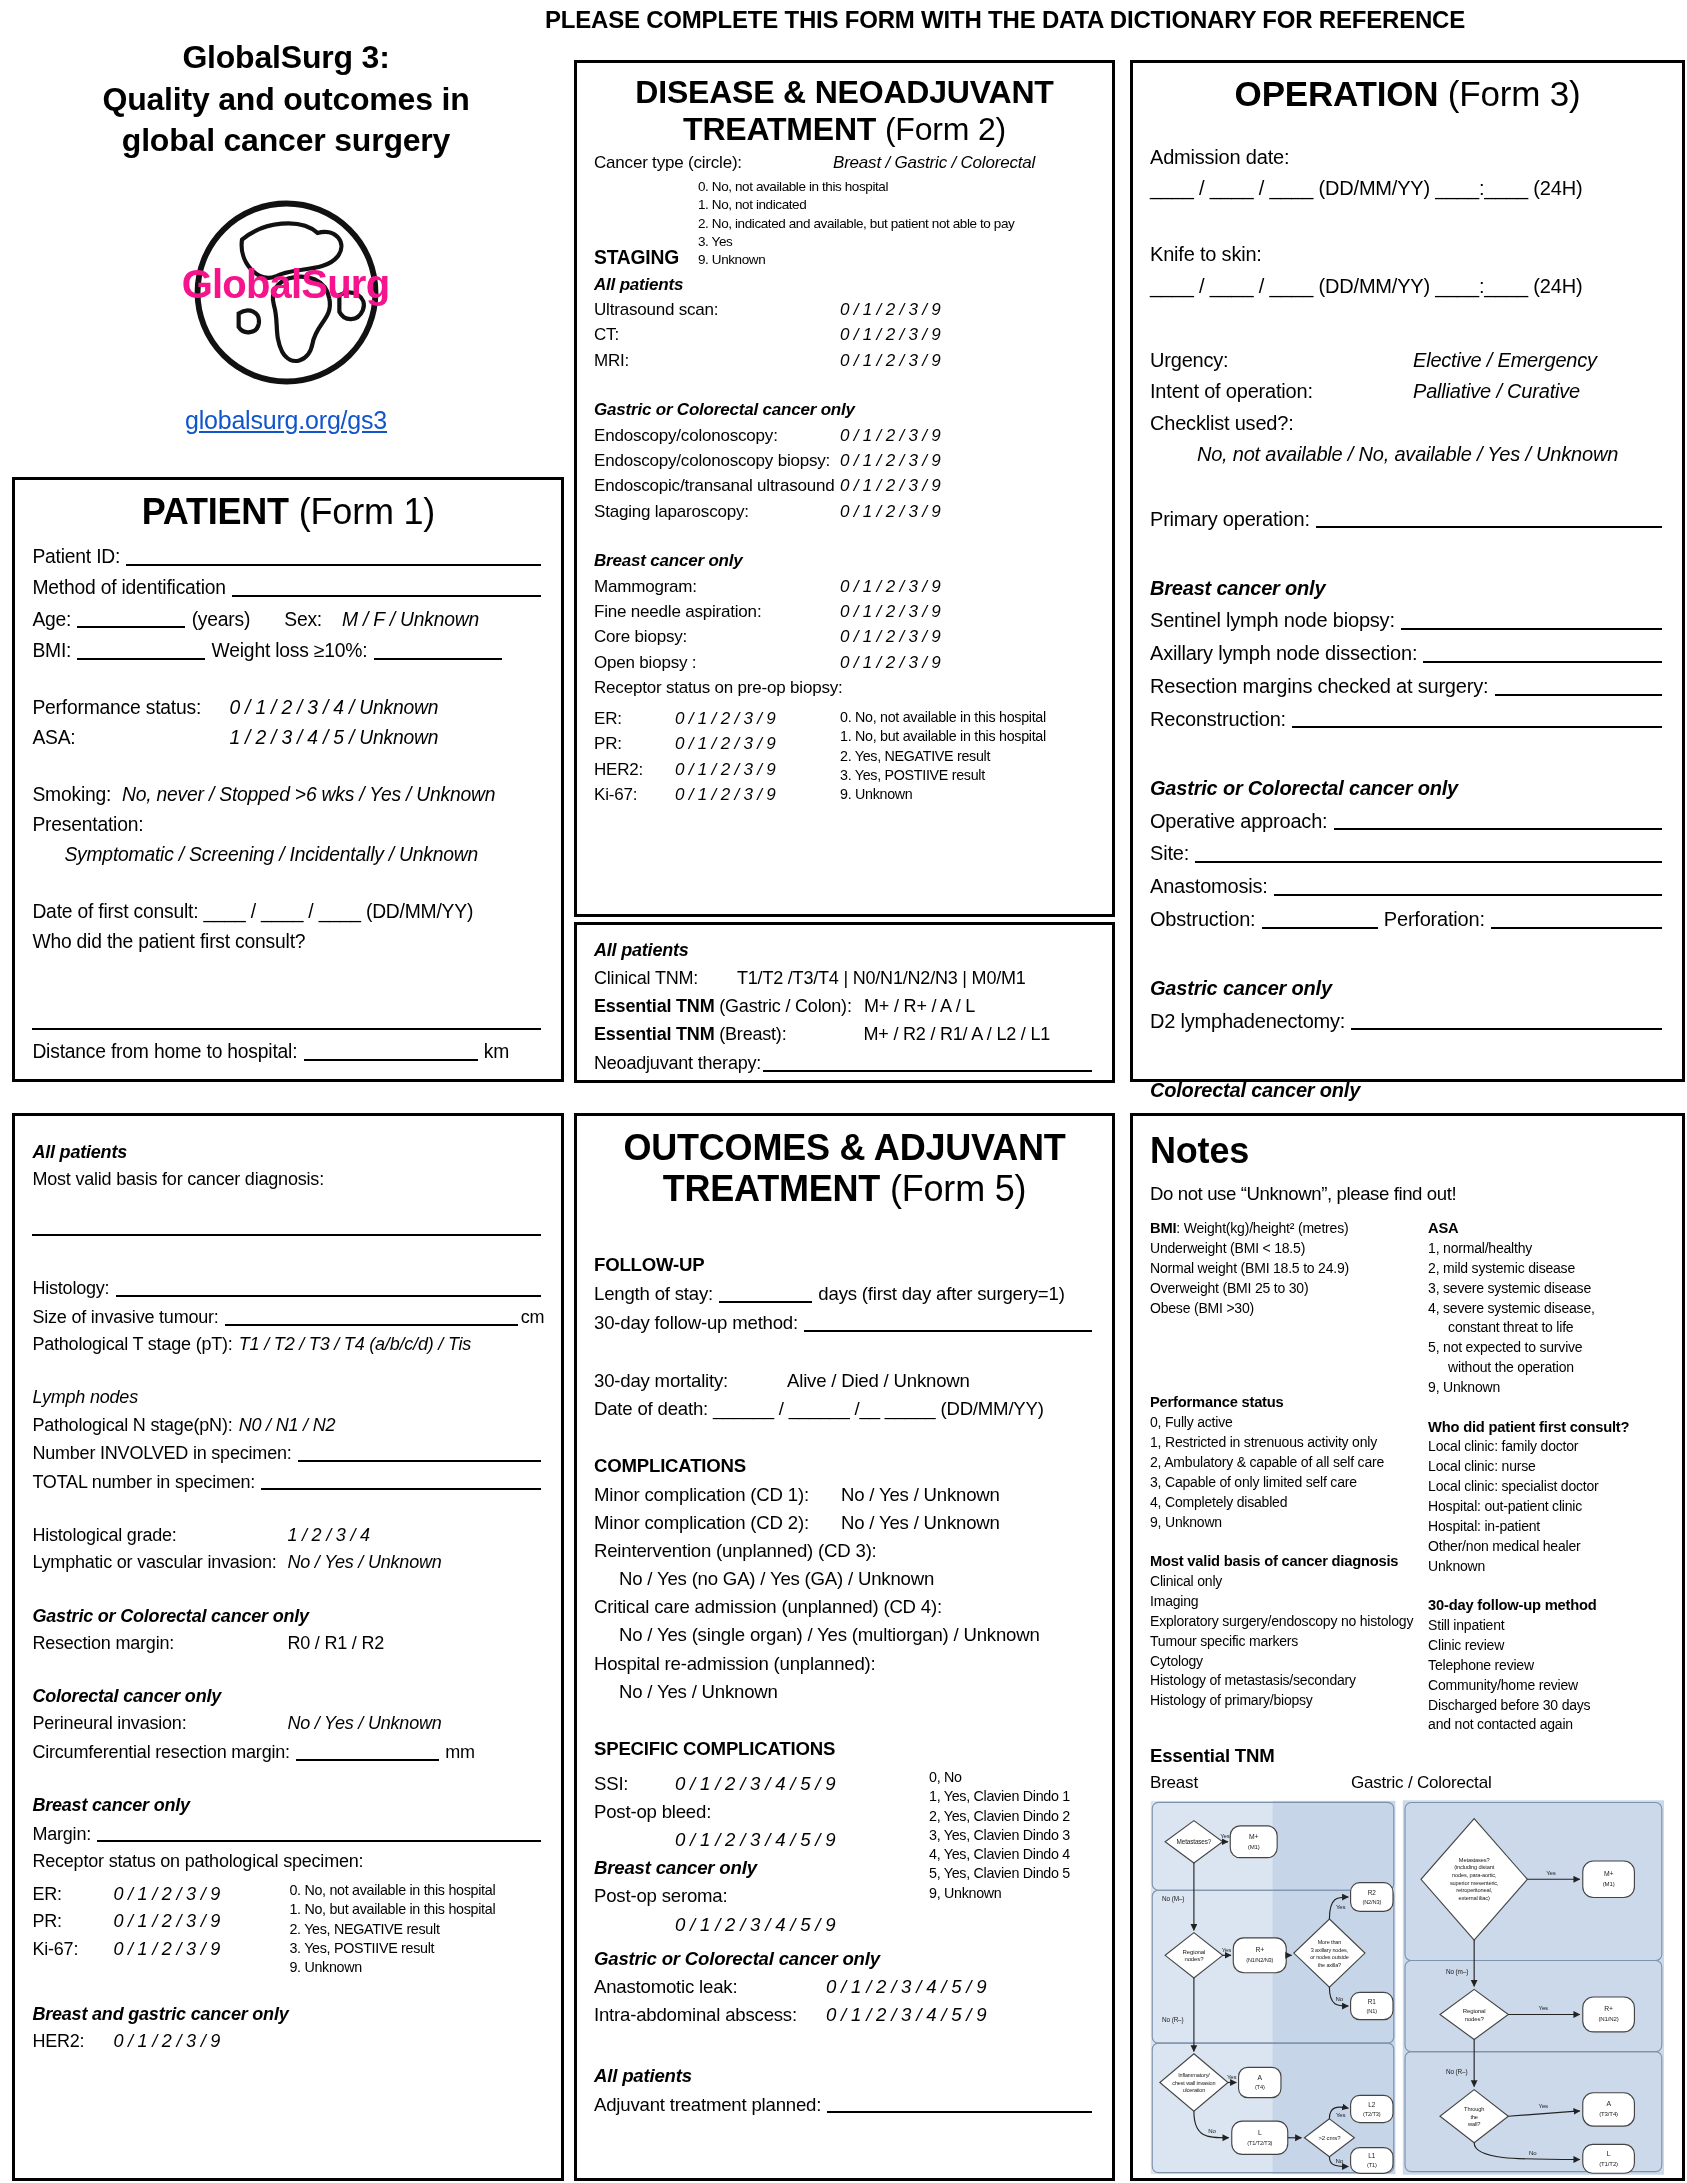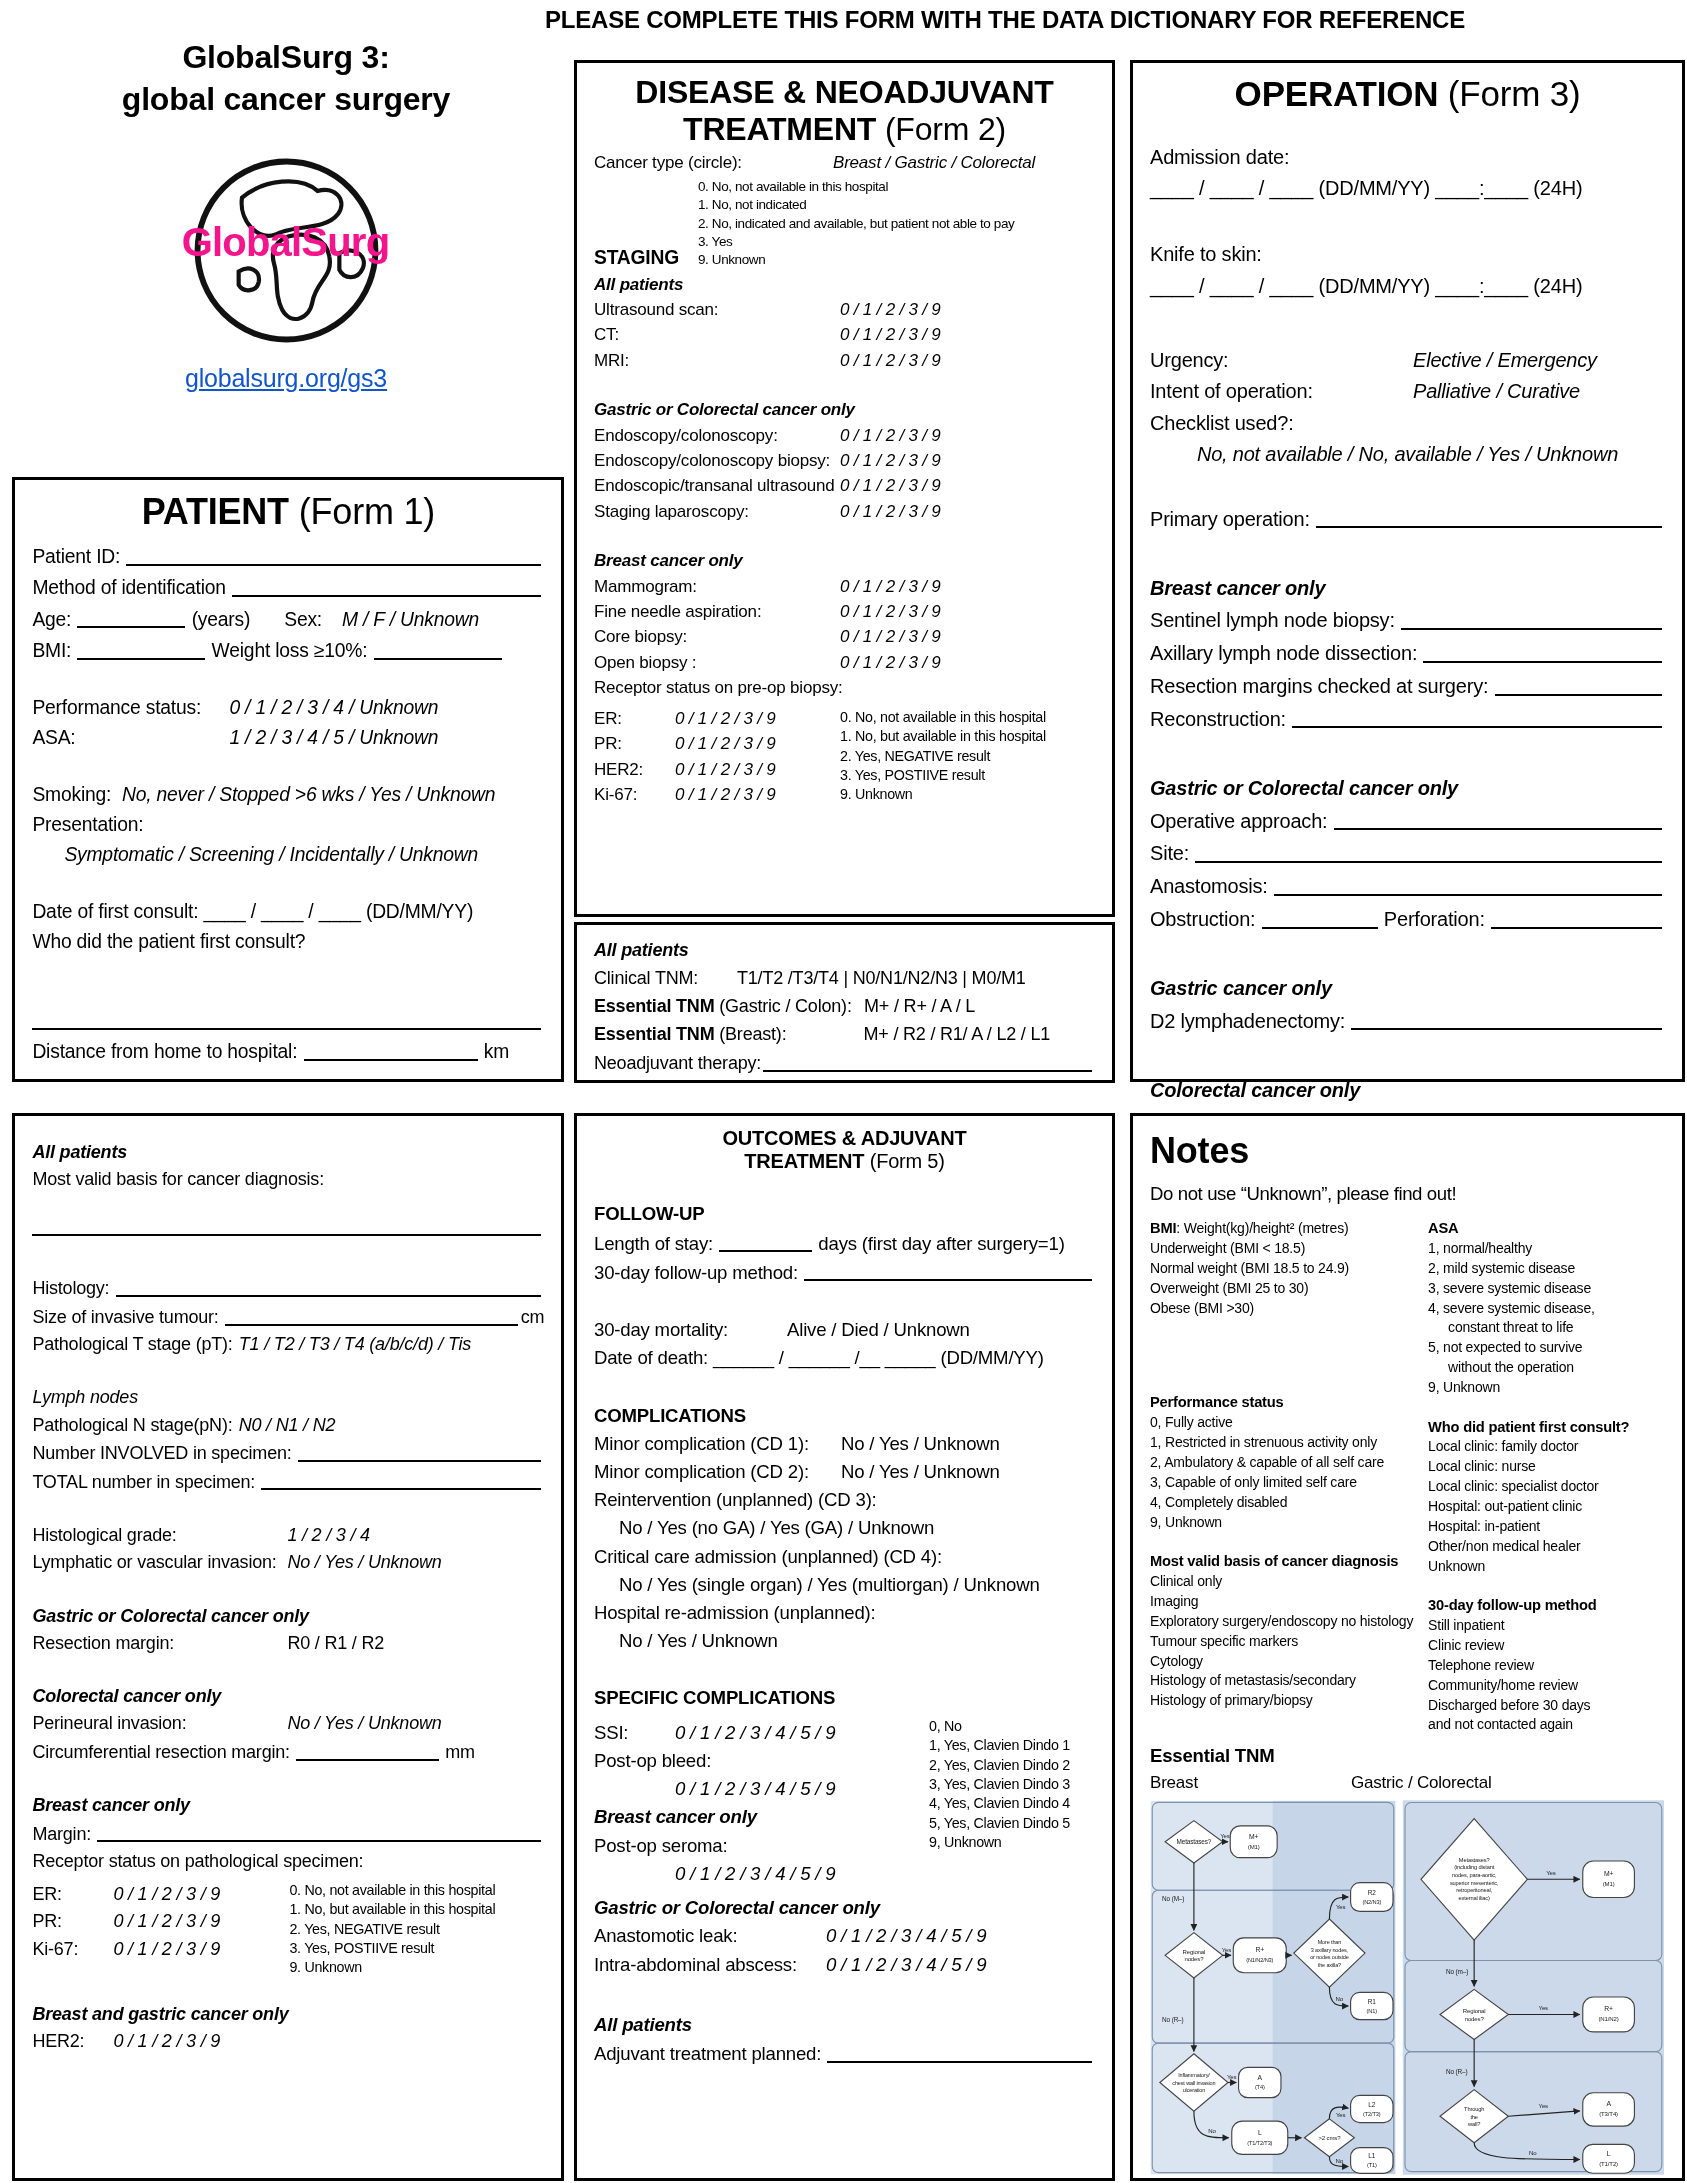--- a/index.html
+++ b/index.html
@@ -40,21 +40,21 @@
   
   #f3{left:1130px;top:60px;width:555px;height:1022px;font-size:20px;}
   #f3 .title{font-size:35px;}
   #f3 .row{margin:8.5px 0;}
   
   #f4{left:12.4px;top:1113px;width:552px;height:1068px;font-size:18px;}
   #f4 .title{font-size:34px;}
   #f4 .row{margin:6.2px 0;}
   
   #f5{left:574px;top:1113px;width:541px;height:1068px;font-size:18.6px;}
-  #f5 .title{font-size:20px;margin-bottom:9px;}
+  #f5 .title{font-size:36px;margin-bottom:23px;}
   #f5 .row{margin:6.2px 0;}
   
   #nt{left:1130px;top:1113px;width:555px;height:1068px;font-size:14px;line-height:1.42;}
   #nt .nt-title{font-size:36px;font-weight:bold;margin:1.5px 0 4.6px;}
   #nt .intro{font-size:18.6px;margin-bottom:10.8px;letter-spacing:-0.4px;}
   #nt .cols{display:flex;}
   #nt .cl{width:54%;flex-shrink:0;}
   #nt .cr{flex:1;}
   #nt .h{font-weight:bold;font-size:14.7px;}
   #nt .gap{height:18.6px;}
@@ -69,20 +69,21 @@
 </head>
 <body>
 
 <div id="page">
 
   <div id="banner">PLEASE COMPLETE THIS FORM WITH THE DATA DICTIONARY FOR REFERENCE</div>
 
   <div id="hdr">
     <div class="t">
       <div>GlobalSurg 3:</div>
+      <div>Quality and outcomes in</div>
       <div>global cancer surgery</div>
     </div>
     <div id="logo">
       <svg width="193" height="193" viewBox="0 0 230 230">
         <circle cx="115" cy="115" r="106" fill="#fff" stroke="#111" stroke-width="7"></circle>
         <path d="M62,52 C88,30 132,26 152,44 C174,38 188,56 176,72 C160,92 122,84 102,96 C80,104 58,78 62,52 Z" fill="#fff" stroke="#111" stroke-width="5"></path>
         <path d="M118,98 C140,92 162,100 166,122 C171,146 150,152 146,176 C142,198 120,204 110,186 C100,166 106,150 100,130 C95,112 106,102 118,98 Z" fill="#fff" stroke="#111" stroke-width="5"></path>
         <path d="M178,118 C194,110 212,120 206,136 C200,150 184,150 178,138 Z" fill="#fff" stroke="#111" stroke-width="5"></path>
         <path d="M58,140 C70,132 84,138 82,152 C80,164 64,166 58,156 Z" fill="#fff" stroke="#111" stroke-width="5"></path>
       </svg>

